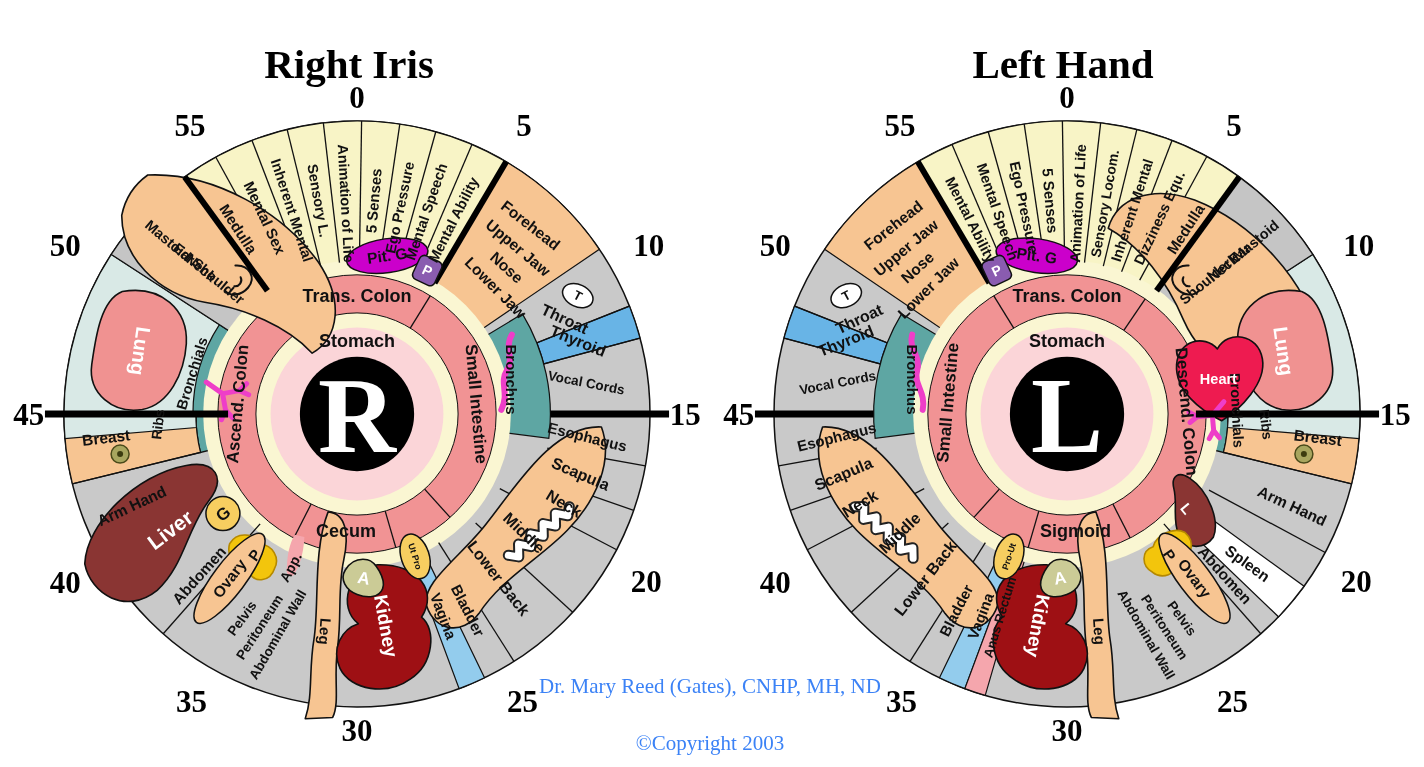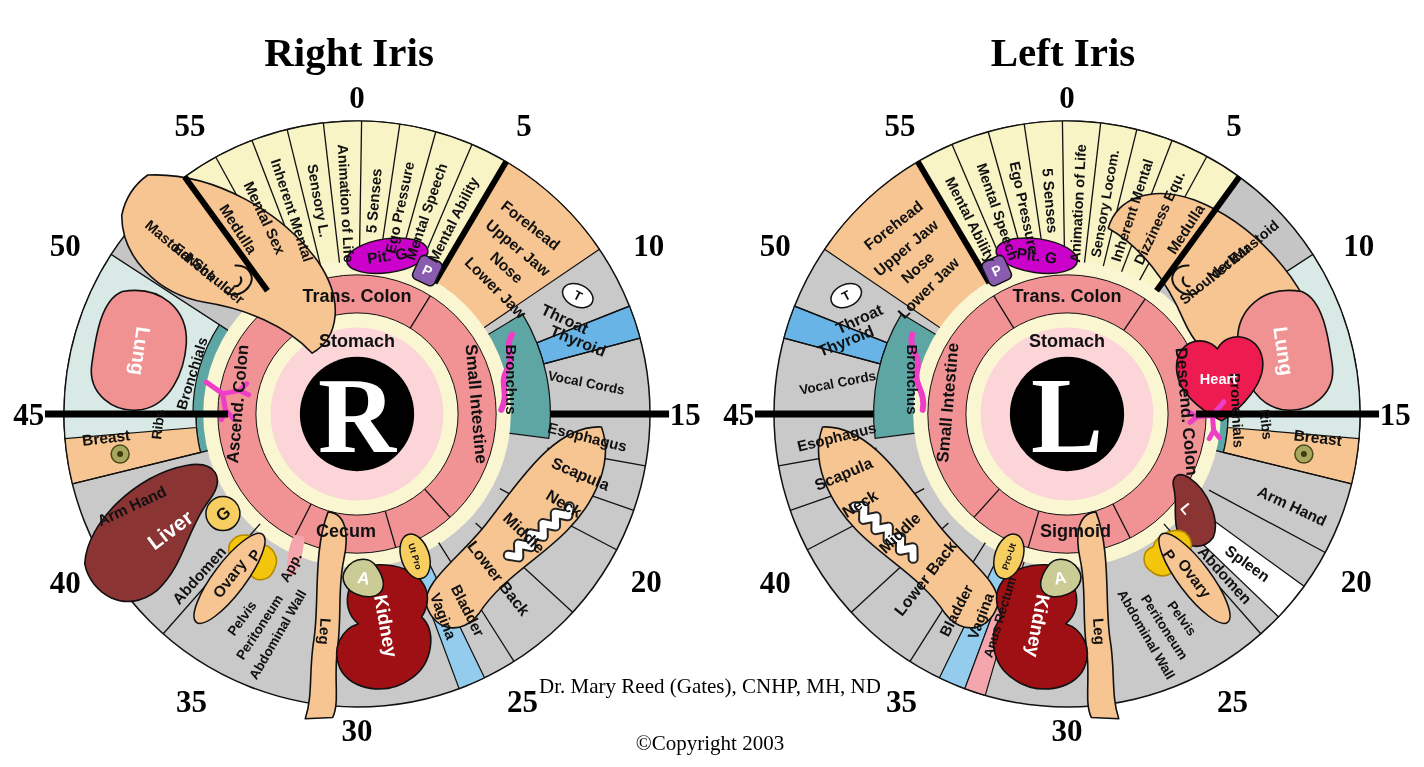--- a/index.html
+++ b/index.html
@@ -1,26 +1,26 @@
 <!DOCTYPE html>
 <html><head>
 <meta charset="utf-8">
 <style>
   html,body{margin:0;padding:0;}
   body{width:1424px;height:767px;position:relative;background:#ffffff;overflow:hidden;
        font-family:"Liberation Sans","DejaVu Sans",sans-serif;}
   .iris-wrap{position:absolute;top:0;width:714px;height:767px;}
   #right-wrap{left:0;}
   #left-wrap{left:710px;}
-  .iris-title{position:absolute;top:28px;width:370px;text-align:center;
+  .iris-title{position:absolute;top:40px;width:370px;text-align:center;
       font-family:"Liberation Serif","DejaVu Serif",serif;font-weight:bold;font-size:41px;color:#000;}
   #right-title{left:164px;}
   #left-title{left:878px;}
   .credit{position:absolute;left:430px;width:560px;text-align:center;
-      font-family:"Liberation Serif","DejaVu Serif",serif;font-size:21px;color:#000000;}
+      font-family:"Liberation Serif","DejaVu Serif",serif;font-size:21px;color:#3b82f6;}
   #credit1{top:674px;}
   #credit2{top:731px;}
   svg text{font-family:"Liberation Sans","DejaVu Sans",sans-serif;}
   svg .serif{font-family:"Liberation Serif","DejaVu Serif",serif;}
 </style>
 </head>
 <body>
 
 <div class="iris-wrap" id="right-wrap">
   <svg id="right-svg" width="714" height="767" viewBox="0 0 714 767">
@@ -293,16 +293,16 @@
       <text x="357.00000000000006" y="730.44" text-anchor="middle" font-size="31" font-weight="bold" fill="#000" dy="0.35em" class="serif">30</text>
       <text x="191.45499999999998" y="700.7323509389897" text-anchor="middle" font-size="31" font-weight="bold" fill="#000" dy="0.35em" class="serif">35</text>
       <text x="65.1927401948335" y="582.4750000000001" text-anchor="middle" font-size="31" font-weight="bold" fill="#000" dy="0.35em" class="serif">40</text>
       <text x="28.839999999999975" y="414.00000000000006" text-anchor="middle" font-size="31" font-weight="bold" fill="#000" dy="0.35em" class="serif">45</text>
       <text x="65.19274019483345" y="245.52499999999998" text-anchor="middle" font-size="31" font-weight="bold" fill="#000" dy="0.35em" class="serif">50</text>
       <text x="189.98999999999987" y="124.73019462792189" text-anchor="middle" font-size="31" font-weight="bold" fill="#000" dy="0.35em" class="serif">55</text>
     </svg>
 </div>
 
 <div class="iris-title" id="right-title">Right Iris</div>
-<div class="iris-title" id="left-title">Left Iris</div>
+<div class="iris-title" id="left-title">Left Hand</div>
 
 <div class="credit" id="credit1">Dr. Mary Reed (Gates), CNHP, MH, ND</div>
 <div class="credit" id="credit2">©Copyright 2003</div>
 
 </body></html>

